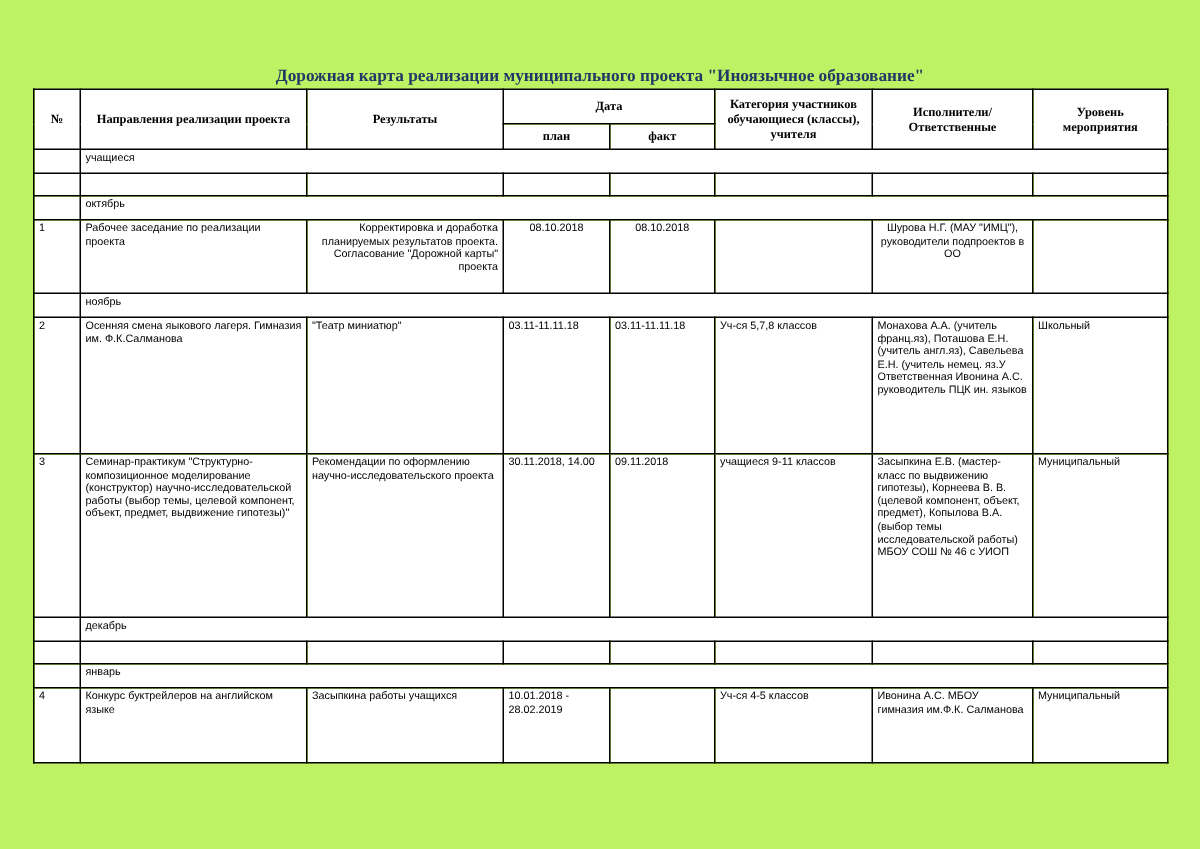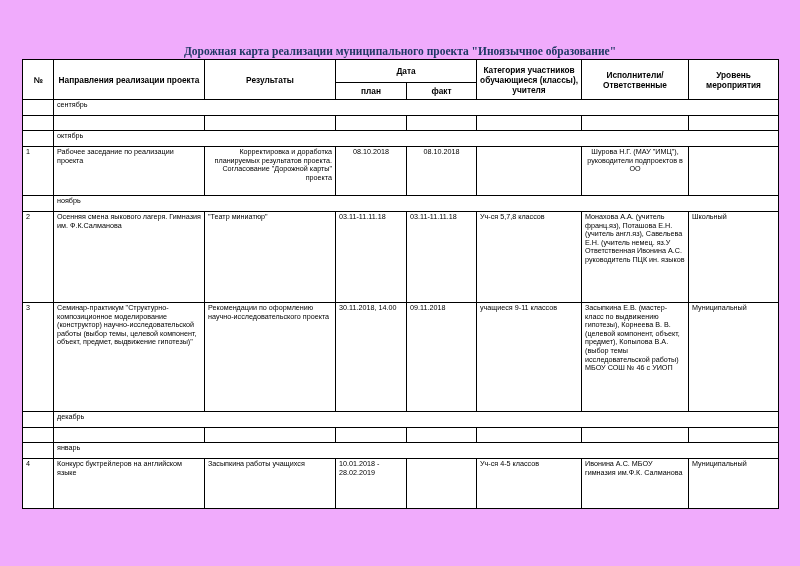--- a/index.html
+++ b/index.html
@@ -12,21 +12,21 @@
     width: 800px;
     height: 566px;
     font-family: "Liberation Sans", sans-serif;
     color: #000000;
     overflow: hidden;
   }
   #page {
     position: relative;
     width: 800px;
     height: 566px;
-    background: #f0abfc;
+    background: #bef264;
     box-sizing: border-box;
   }
   #sheet {
     position: absolute;
     left: 22px;
     top: 44px;
     width: 756px;
   }
   .doc-title {
     font-family: "Liberation Serif", serif;
@@ -53,21 +53,21 @@
     line-height: 8.6px;
     font-family: "Liberation Sans", sans-serif;
     font-weight: normal;
     text-align: left;
     word-wrap: break-word;
     overflow: hidden;
     background: #ffffff;
   }
   
   table.rm th {
-    font-family: Liberation Sans, sans-serif;
+    font-family: Liberation Serif, serif;
     font-weight: bold;
     font-size: 8.3px;
     line-height: 10px;
     text-align: center;
     vertical-align: middle;
   }
   .c-num   { width: 31px;  }
   .c-dir   { width: 151px; }
   .c-res   { width: 131px; }
   .c-plan  { width: 71px;  }
@@ -141,21 +141,21 @@
         </tr>
         <tr class="r-head2">
           <th>план</th>
           <th>факт</th>
         </tr>
       </thead>
       <tbody>
 
         <tr>
           <td class="blank"></td>
-          <td class="month" colspan="7">сентябрь</td>
+          <td class="month" colspan="7">учащиеся</td>
         </tr>
         <tr>
           <td class="blank"></td>
           <td class="blank"></td>
           <td class="blank"></td>
           <td class="blank"></td>
           <td class="blank"></td>
           <td class="blank"></td>
           <td class="blank"></td>
           <td class="blank"></td>

